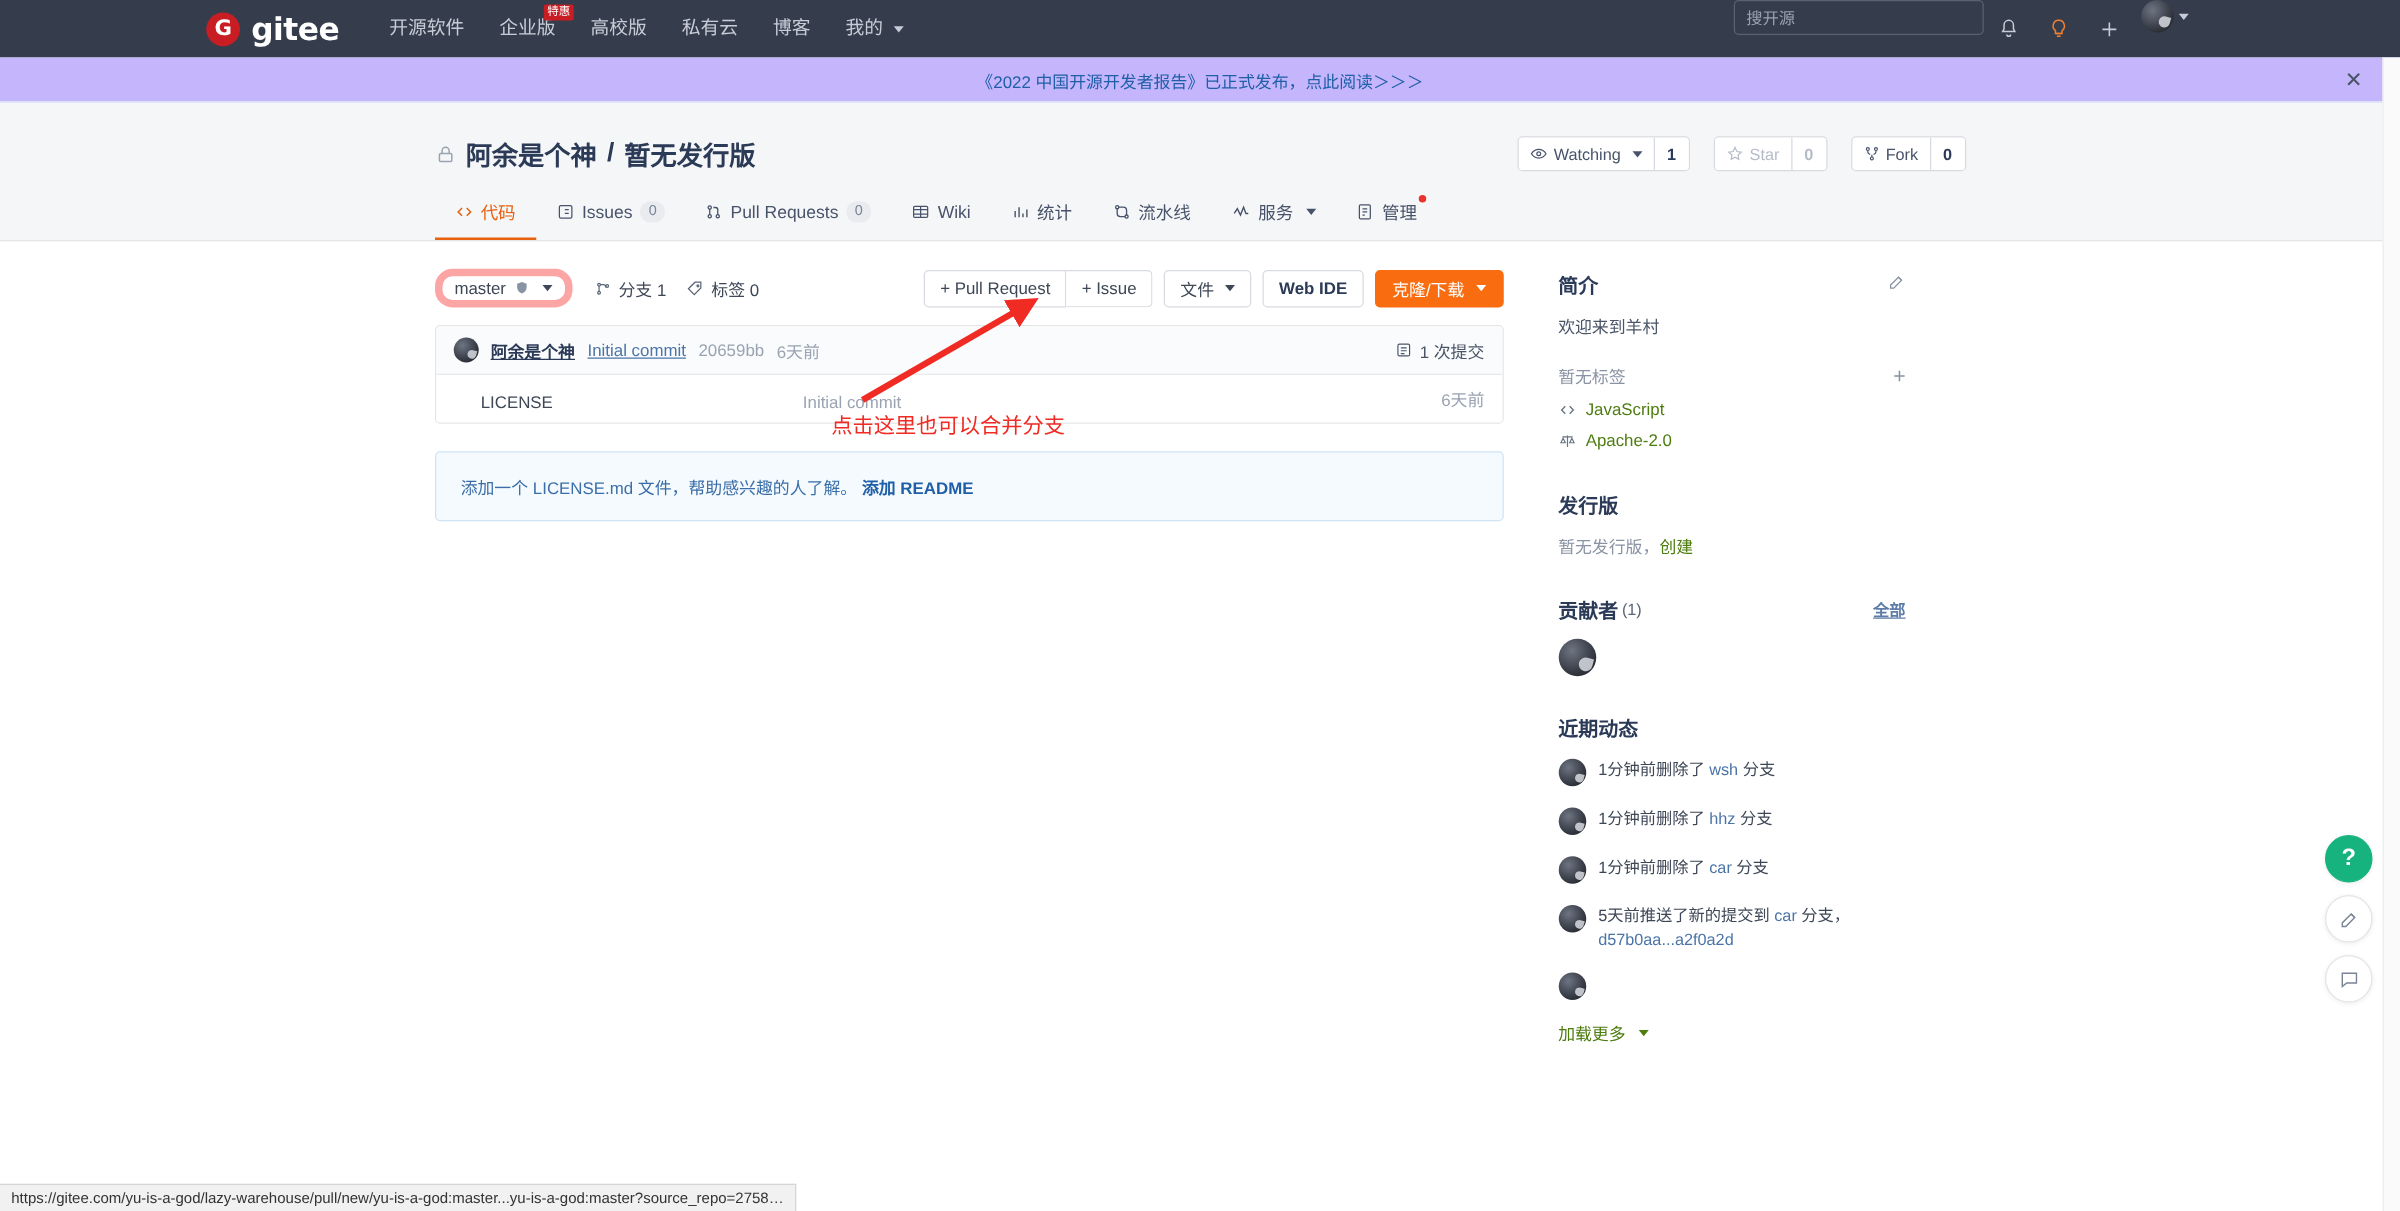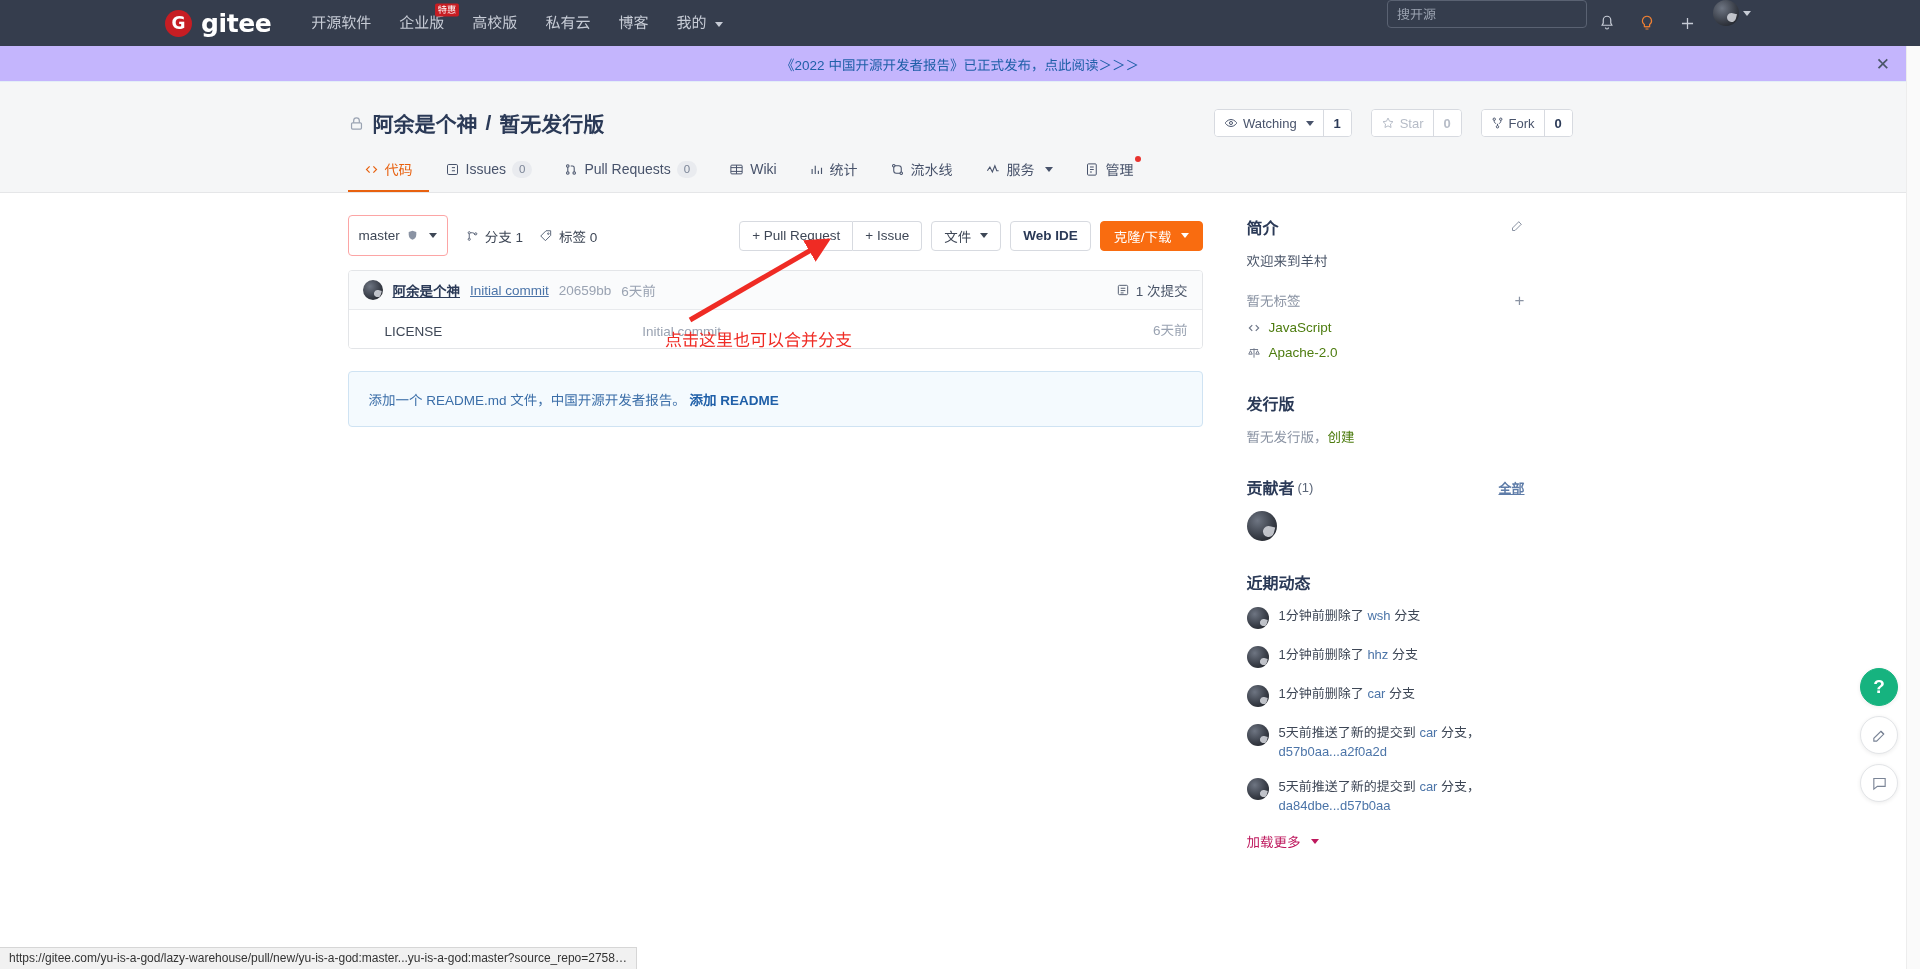--- a/index.html
+++ b/index.html
@@ -260,23 +260,23 @@
   }
   .main-col { width: 855px; }
   .side-col { width: 296px; padding-left: 18px; }
 
   .toolbar {
     display: flex;
     align-items: center;
     margin-bottom: 14px;
   }
   .branch-select {
-    height: 41px;
-    border: 1px solid #fca5a5;
-    border-radius: 4px;
+    height: 31px;
+    border: 6px solid #fca5a5;
+    border-radius: 14px;
     background: #fff;
     display: flex; align-items: center;
     gap: 6px;
     padding: 0 10px;
     font-size: 13.5px;
     color: #3e4756;
     cursor: pointer;
   }
   .meta-links {
     display: flex; align-items: center;
@@ -410,21 +410,21 @@
     display: flex;
     gap: 10px;
     margin-bottom: 16px;
     font-size: 13px;
     line-height: 19px;
     color: #3e4756;
   }
   .activity-item .avatar-sm { width: 22px; height: 22px; margin-top: 1px; }
   .activity-text .a-link { color: #4b74a8; text-decoration: none; }
   .load-more {
-    color: #be185d; font-size: 13.5px;
+    color: #4d7c0f; font-size: 13.5px;
     display: inline-flex; align-items: center; gap: 6px;
     cursor: pointer;
   }
 
   
   .annot-arrow {
     position: absolute;
     left: 0; top: 0;
     pointer-events: none;
   }
@@ -737,21 +737,21 @@
               <path d="M14 3v4h4M9 11h6M9 15h6"></path>
           </svg>
           <span>LICENSE</span>
         </span>
         <span class="file-commitmsg">Initial commit</span>
         <span class="file-time">6天前</span>
       </div>
     </div>
 
     <div class="readme-tip">
-      <span>添加一个 README.md 文件，中国开源开发者报告。</span>
+      <span>添加一个 LICENSE.md 文件，帮助感兴趣的人了解。</span>
       <a href="#">添加 README</a>
     </div>
   </div>
 
   <div class="side-col">
 
     <div class="side-section">
       <div class="side-head">
         <span>简介</span>
         <span class="right-act">
@@ -834,25 +834,20 @@
         <span class="avatar-sm"></span>
         <div class="activity-text">
           <span>5天前</span><span>推送了新的提交到</span>
           <a class="a-link" href="#">car</a>
           <span>分支，</span><a class="a-link" href="#">d57b0aa...a2f0a2d</a>
         </div>
       </div>
 
       <div class="activity-item">
         <span class="avatar-sm"></span>
-        <div class="activity-text">
-          <span>5天前</span><span>推送了新的提交到</span>
-          <a class="a-link" href="#">car</a>
-          <span>分支，</span><a class="a-link" href="#">da84dbe...d57b0aa</a>
-        </div>
       </div>
 
       <div class="load-more">
         <span>加载更多</span>
         <i class="caret"></i>
       </div>
     </div>
   </div>
 </div>
 

